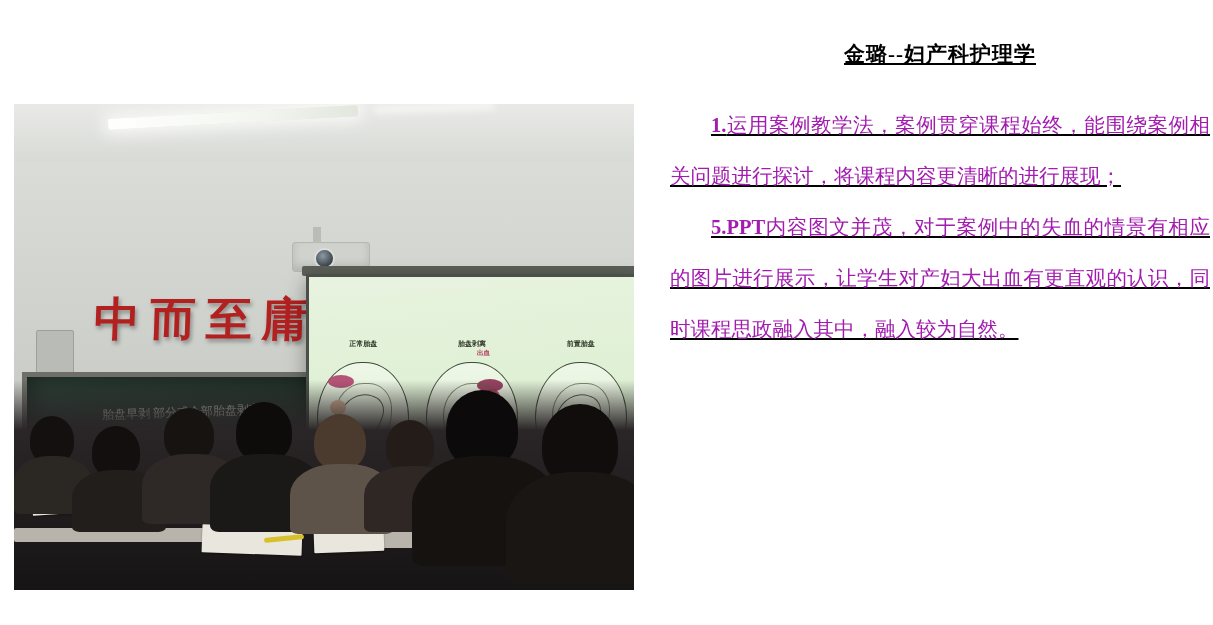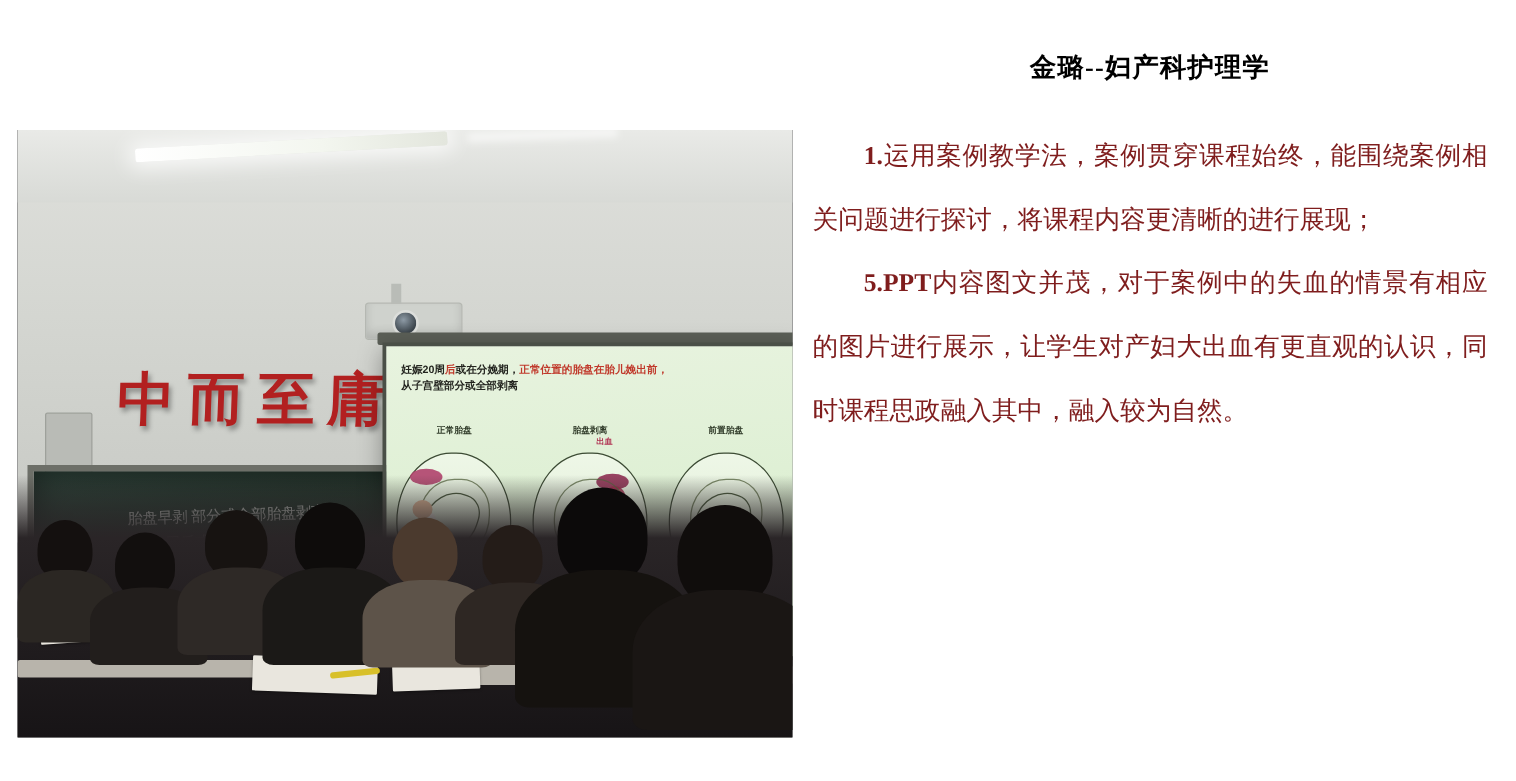--- a/index.html
+++ b/index.html
@@ -303,36 +303,37 @@
     position: absolute;
     width: 40px; height: 5px;
     background: #d8c02a;
     border-radius: 3px;
     transform: rotate(-6deg);
   }
 
   
   .text-col {
     position: absolute;
-    left: 650px;
+    left: 670px;
     top: 40px;
     width: 540px;
+    text-decoration: underline;
   }
   .doc-title {
     font-size: 21px;
     font-weight: 700;
     text-align: center;
     color: #000;
     letter-spacing: 1px;
     margin-bottom: 32px;
   }
   .para {
     font-size: 20.5px;
     line-height: 51px;
-    color: #7f1d1d;
+    color: #a21caf;
     text-align: justify;
     text-justify: inter-ideograph;
     text-indent: 2em;
     margin: 0;
     font-family: "Liberation Serif", "DejaVu Serif", serif;
   }
   .para + .para { margin-top: 0; }
   .bold { font-weight: 700; }
 </style>
 </head>
@@ -357,24 +358,20 @@
       <div class="chalk l1">胎盘早剥 部分或全部胎盘剥离于</div>
       <div class="chalk l2">妊娠20周后或分娩期</div>
       <div class="chalk l3">处理：纠正休克、及时终止妊娠</div>
       <div class="chalk l4">定义：孕28周前娩出</div>
 
       <div class="projector"></div>
       <div class="projector-lens"></div>
 
       <div class="screen-topbar"></div>
       <div class="screen">
-        <div class="slide-text">
-          <span>妊娠20周</span><span class="hl">后</span><span>或在分娩期，</span><span class="hl">正常位置的胎盘在胎儿娩出前，</span><br>
-          <span>从子宫壁部分或全部剥离</span>
-        </div>
 
         <div class="slide-labels">
           <span>正常胎盘</span>
           <span>胎盘剥离</span>
           <span>前置胎盘</span>
         </div>
 
         <div class="uterus-row">
           <div class="uterus u1">
             <div class="fetus"></div>

